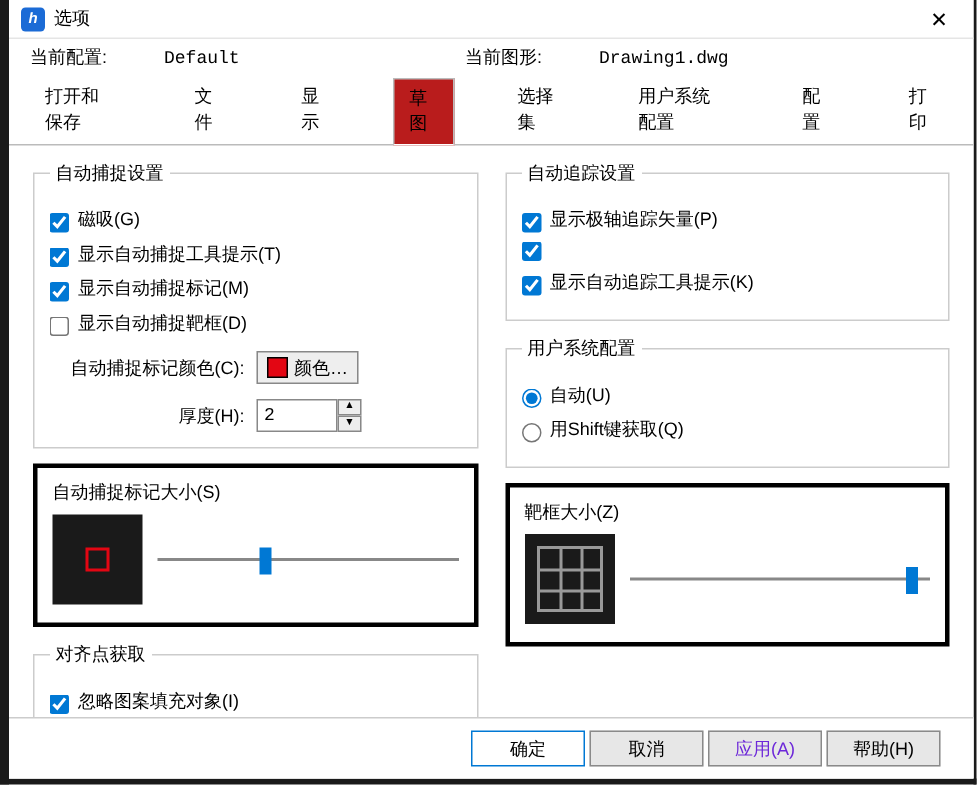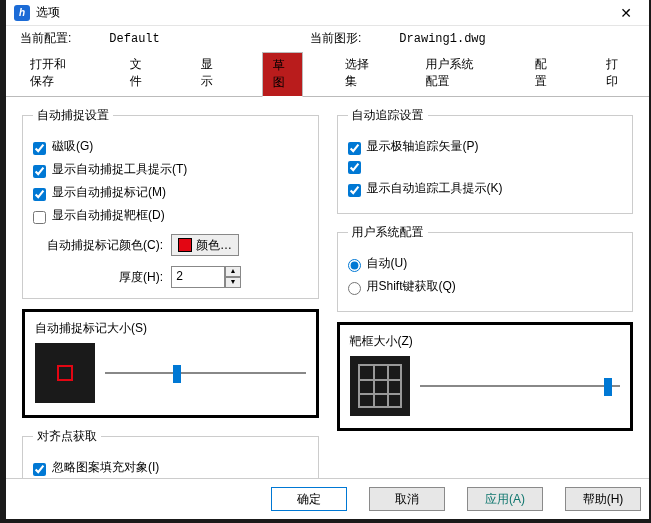--- a/index.html
+++ b/index.html
@@ -110,32 +110,32 @@
     content:""; position:absolute; background:#999;
   }
   .preview .grid3::before { left:33%; top:0; bottom:0; width:2px; box-shadow:14px 0 0 #999; }
   .preview .grid3::after { top:33%; left:0; right:0; height:2px; box-shadow:0 14px 0 #999; }
   .slider { position:relative; flex:1; height:20px; }
   .track { position:absolute; left:0; right:0; top:9px; height:2px; background:#888; }
   .thumb { position:absolute; top:2px; width:8px; height:18px; background:#0078d4; }
   .footer {
     position:absolute; left:0; right:0; bottom:0;
     border-top:1px solid #ccc;
-    padding:8px 8px;
-    display:flex; justify-content:flex-end; gap:22px;
+    padding:8px 22px;
+    display:flex; justify-content:flex-end; gap:3px;
     background:#fff;
   }
   .btn {
     min-width:76px; height:24px;
     border:1px solid #8a8a8a; background:#e7e7e7;
     display:flex; align-items:center; justify-content:center;
     cursor:default;
   }
   .btn.primary { border-color:#0078d4; background:#fff; }
-  .btn.disabled { color:#0f766e; }
+  .btn.disabled { color:#6d28d9; }
   .edgeL{position:absolute;left:0;top:0;bottom:0;width:6px;background:#1a1a1a;}
   .edgeR{position:absolute;right:0;top:0;bottom:0;width:2px;background:#1a1a1a;}
   .edgeB{position:absolute;left:0;right:0;bottom:0;height:4px;background:#1a1a1a;}
   .win{position:absolute;left:6px;right:2px;top:0;bottom:4px;background:#fff;}
 </style>
 </head>
 <body>
 
 <div class="edgeL"></div>
 <div class="edgeR"></div>

